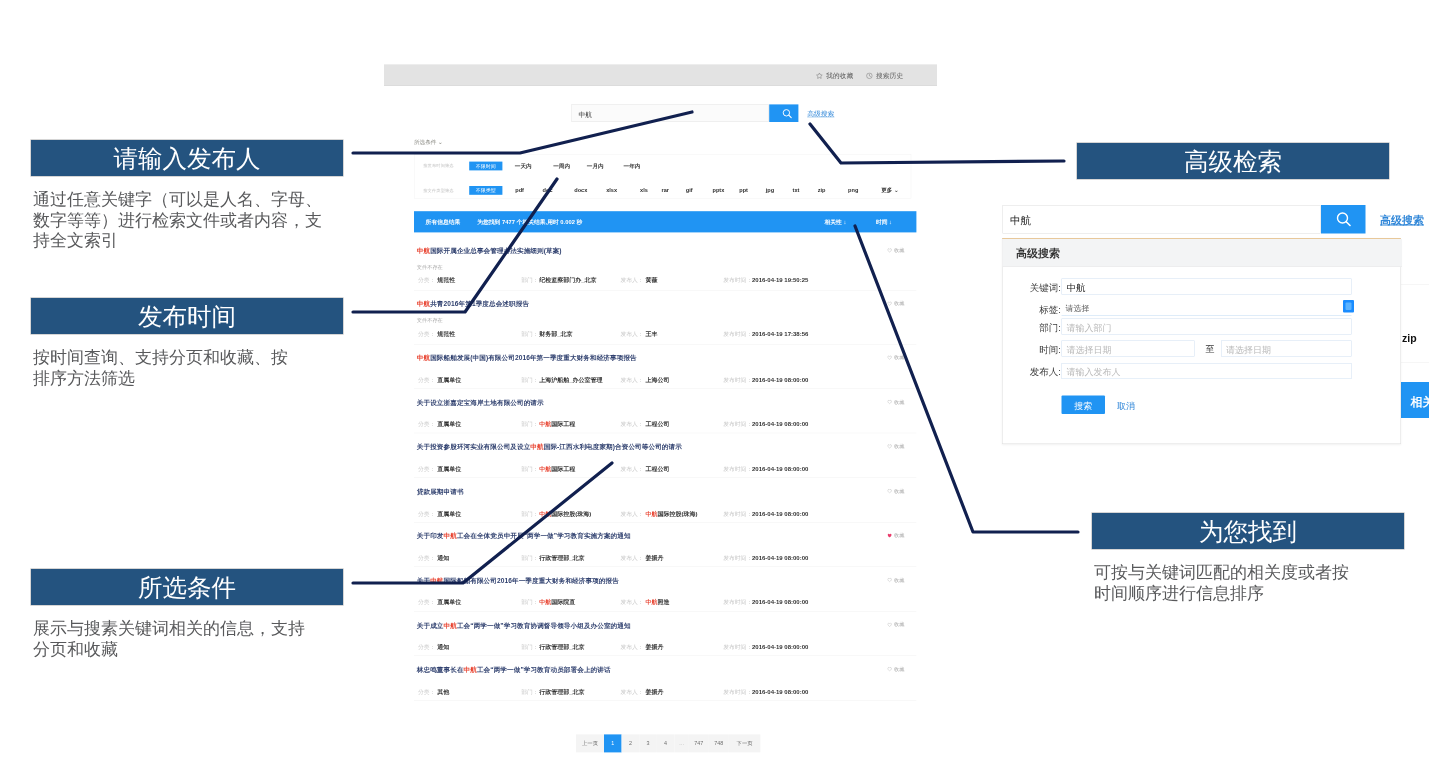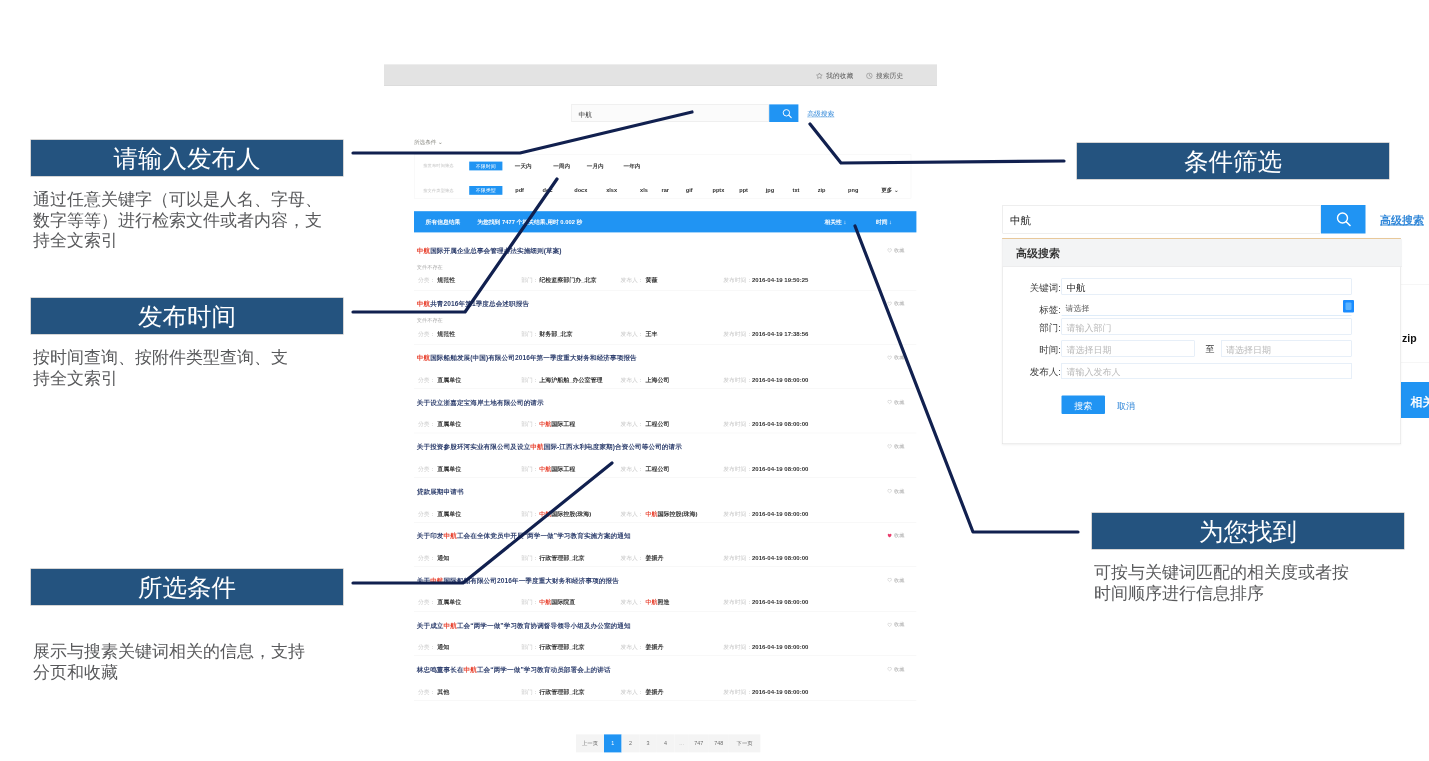--- a/index.html
+++ b/index.html
@@ -440,27 +440,27 @@
   </svg>
 
 <div class="callout-box" style="left:31px;top:140px;width:312px;height:36px;">
   <span class="callout-title">请输入发布人</span>
 </div>
 <div class="callout-desc" style="left:33px;top:190px;width:305px;">通过任意关键字（可以是人名、字母、数字等等）进行检索文件或者内容，支持全文索引</div>
 
 <div class="callout-box" style="left:31px;top:298px;width:312px;height:36px;">
   <span class="callout-title">发布时间</span>
 </div>
-<div class="callout-desc" style="left:33px;top:348px;width:264px;">按时间查询、按附件类型查询、支持全文索引</div>
+<div class="callout-desc" style="left:33px;top:348px;width:264px;">按时间查询、支持分页和收藏、按排序方法筛选</div>
 
 <div class="callout-box" style="left:31px;top:569px;width:312px;height:36px;">
   <span class="callout-title">所选条件</span>
 </div>
-<div class="callout-desc" style="left:33px;top:642px;width:278px;">展示与搜素关键词相关的信息，支持分页和收藏</div>
+<div class="callout-desc" style="left:33px;top:619px;width:278px;">展示与搜素关键词相关的信息，支持分页和收藏</div>
 
 <div class="callout-box" style="left:1077px;top:143px;width:312px;height:36px;">
-  <span class="callout-title">条件筛选</span>
+  <span class="callout-title">高级检索</span>
 </div>
 
 <div class="callout-box" style="left:1092px;top:513px;width:312px;height:36px;">
   <span class="callout-title">为您找到</span>
 </div>
 <div class="callout-desc" style="left:1094px;top:563px;width:264px;">可按与关键词匹配的相关度或者按时间顺序进行信息排序</div>
 
 </body></html>

